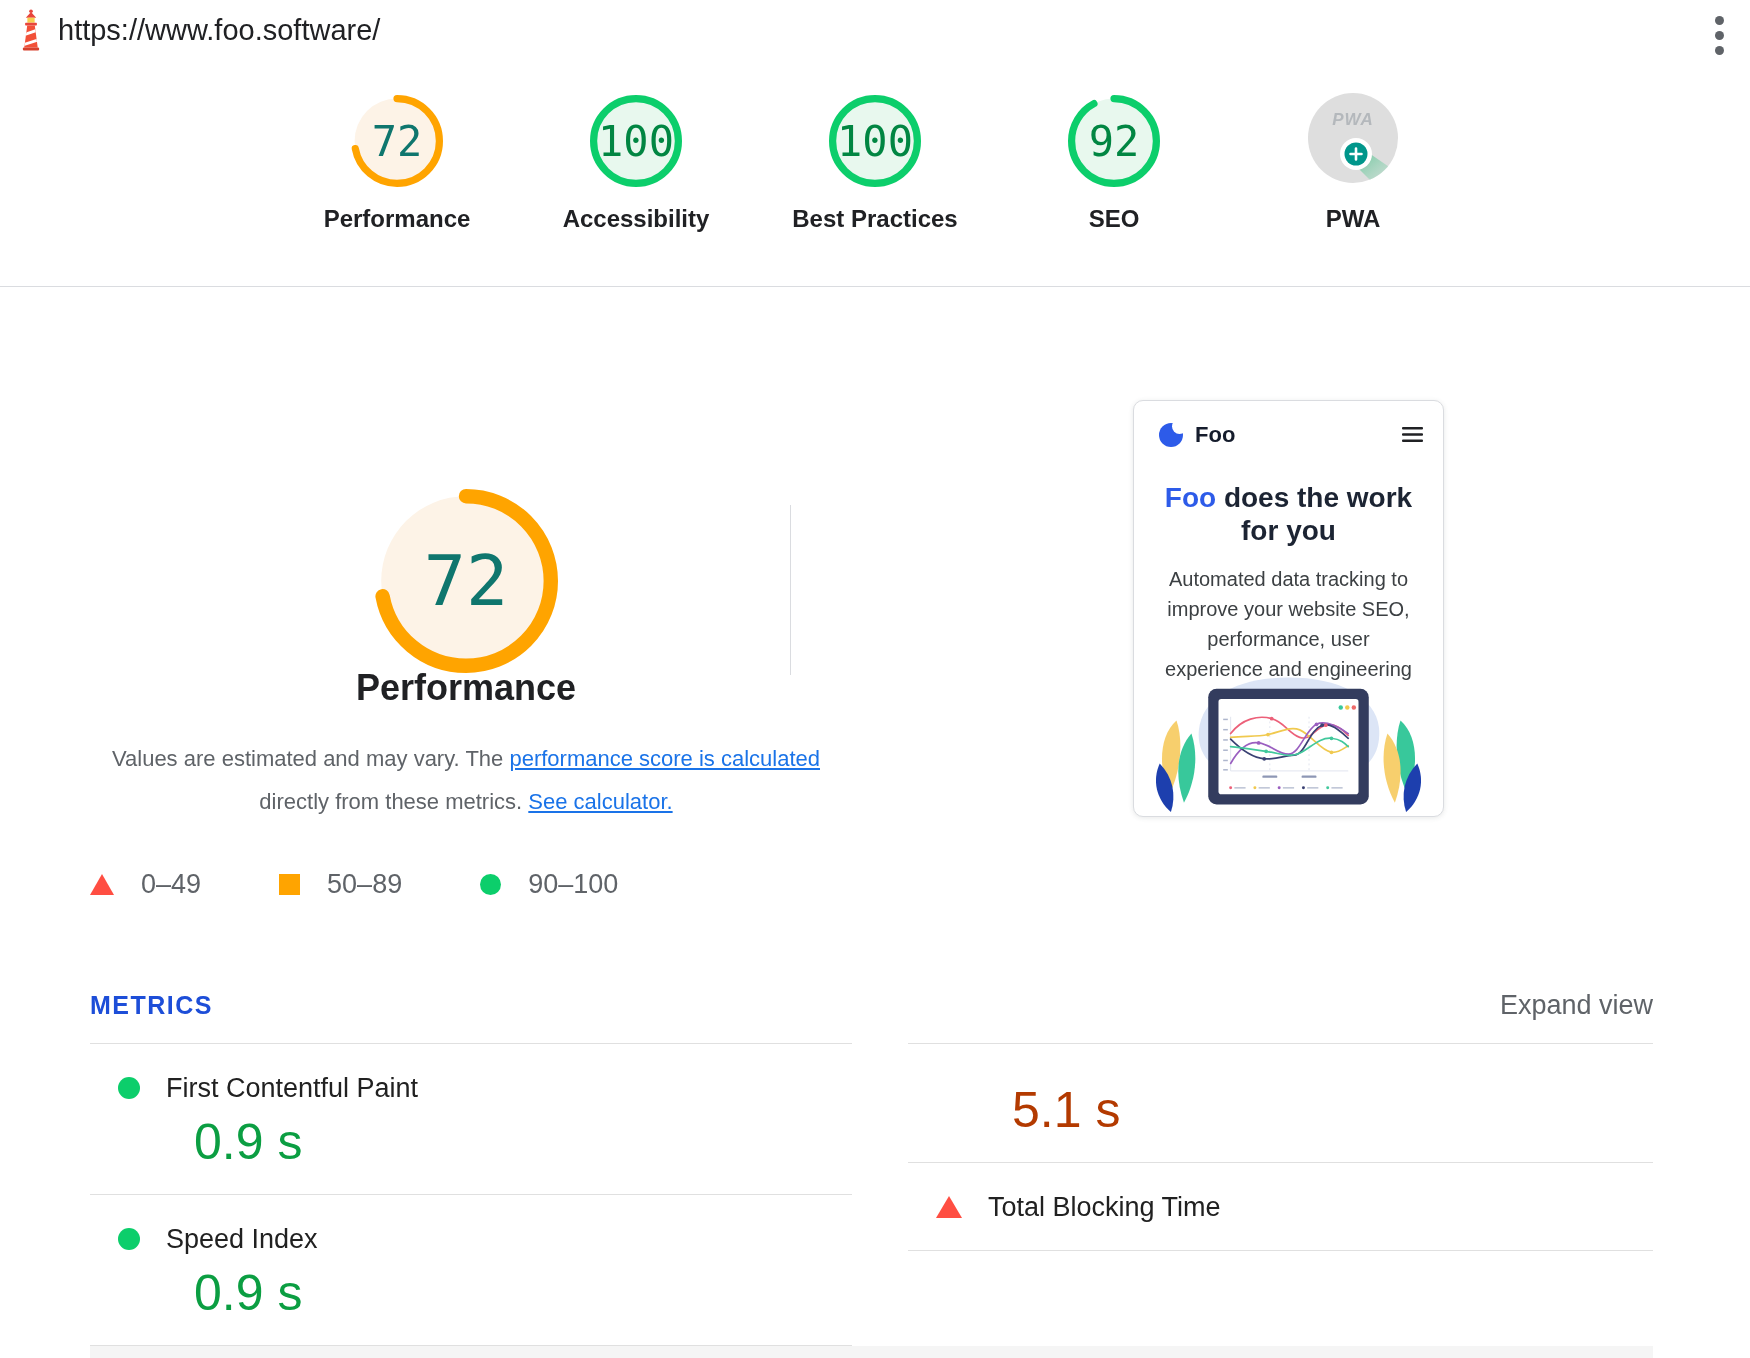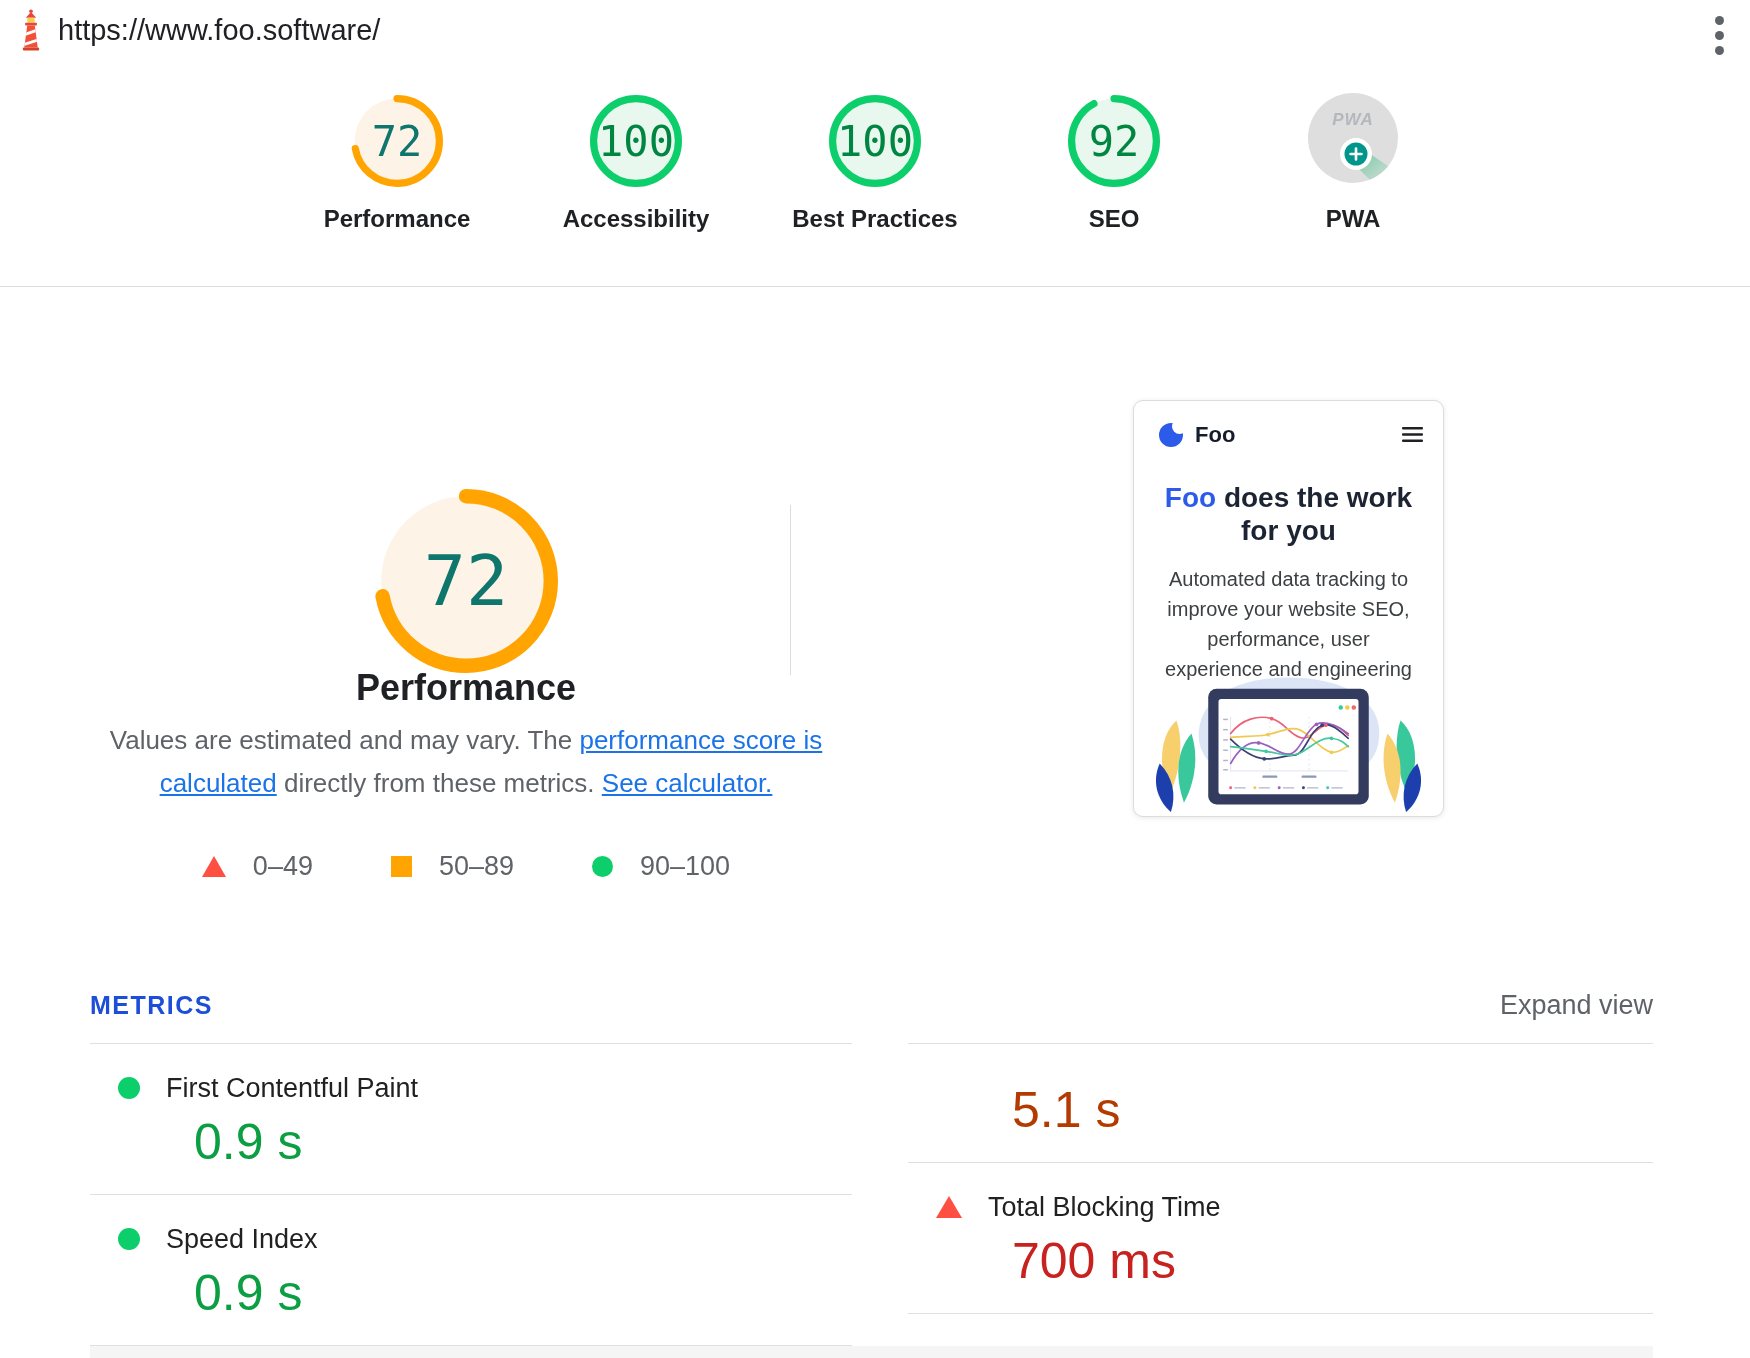--- a/index.html
+++ b/index.html
@@ -31,23 +31,23 @@
   .gauge.pass .garc{stroke:#0cce6b}
   .gauge.pass .gauge-num{color:#018642}
 
   
   .perf{position:absolute;left:90px;top:453px;width:752px;text-align:center}
   .bigwrap{position:relative;width:192px;height:192px;margin:0 auto}
   .bigwrap .gauge-num{font-size:70px;color:#c33300}
   .bigwrap .gbg{fill:#fdf3e7}
   .bigwrap .garc{stroke:#ffa400}
   .perf-title{margin-top:22px;font-size:36px;font-weight:700;color:#202124}
-  .perf-desc{width:750px;margin:10px auto 0;font-size:26px;line-height:43px;color:#5f6368}
+  .perf-desc{width:750px;margin:28px auto 0;font-size:22px;line-height:43px;color:#5f6368}
   .perf-desc .link{color:#1a73e8;text-decoration:underline;cursor:pointer}
-  .legend{margin-top:46px;display:flex;justify-content:center;align-items:center;gap:78px}
+  .legend{margin-top:46px;display:flex;align-items:center;gap:78px}
   .litem{display:flex;align-items:center;gap:27px;font-size:27px;color:#5f6368}
   .tri{width:0;height:0;border-left:12px solid transparent;border-right:12px solid transparent;
        border-bottom:21px solid #ff4e42}
   .sq{width:21px;height:21px;background:#ffa400}
   .dotg{width:21px;height:21px;border-radius:50%;background:#0cce6b}
 
   .vdiv{position:absolute;left:790px;top:505px;width:1px;height:170px;background:#dadce0}
 
   
   .card{position:absolute;left:1133px;top:400px;width:311px;height:417px;box-sizing:border-box;
@@ -324,17 +324,16 @@
 
 <div class="mcol colR">
   <div class="metric average">
     <div class="mvalue">5.1 s</div>
   </div>
   <div class="metric fail">
     <div class="mhead">
       <span class="micon fail"></span>
       <span class="mlabel">Total Blocking Time</span>
     </div>
-    <div class="mvalue">700 ms</div>
   </div>
 </div>
 
 <div class="bottomstrip"></div>
 
 </body></html>

